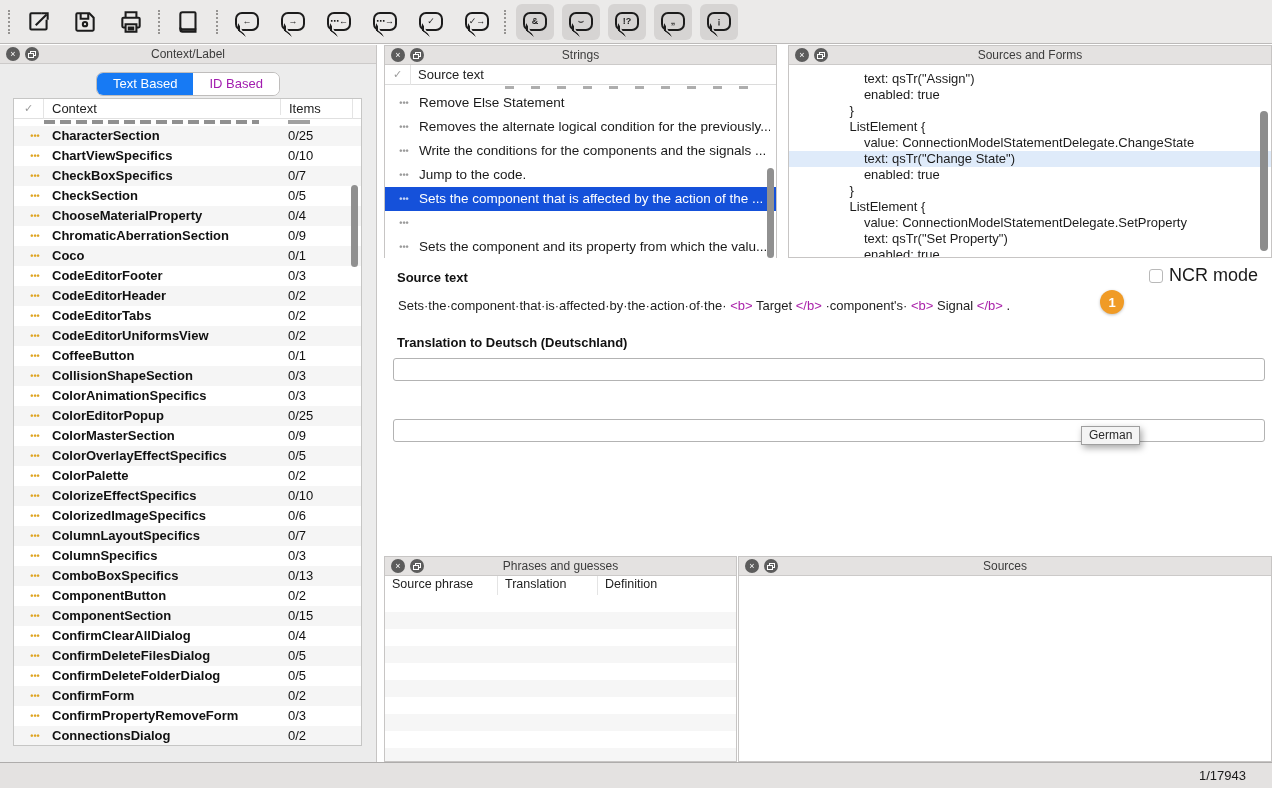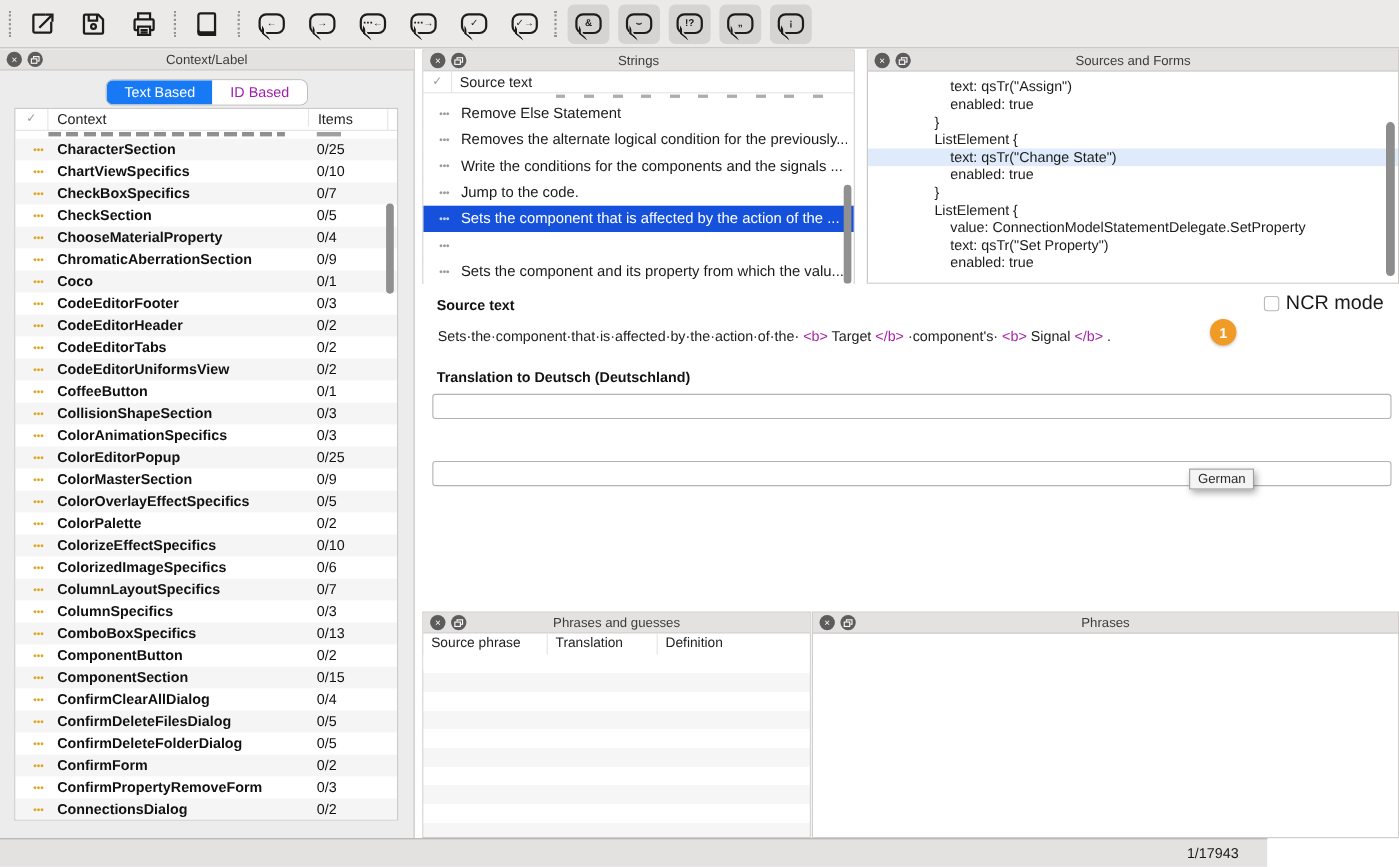--- a/index.html
+++ b/index.html
@@ -117,21 +117,21 @@
   .phr-header .cell:nth-child(1) { width:112px; }
   .phr-header .cell:nth-child(2) { width:100px; border-left:1px solid #e4e4e4; }
   .phr-header .cell:nth-child(3) { flex:1; border-left:1px solid #e4e4e4; }
   .phr-body { position:absolute; left:0; right:0; top:38px; bottom:0;
     background:repeating-linear-gradient(180deg,#fff 0 17px,#f6f6f6 17px 34px); }
 
   #warn-dock { left:738px; top:556px; width:534px; height:206px; }
   .warn-body { position:absolute; inset:20px 0 0 0; background:#fff; }
 
   
-  .statusbar { position:absolute; left:0; top:762px; width:1152px; height:26px; background:#e4e2e1;
+  .statusbar { position:absolute; left:0; top:762px; width:1272px; height:26px; background:#e4e2e1;
     border-top:1px solid #aeacab; font-size:13px; color:#1a1a1a; line-height:25px; text-align:right;
     padding-right:26px; }
 </style>
 </head>
 <body>
 
 <div class="win">
 
   <div class="toolbar">
     <div class="tb-handle"></div>
@@ -541,20 +541,21 @@
     <div class="code">
 
         <div class="code-line">        text: qsTr("Assign")</div>
 
         <div class="code-line">        enabled: true</div>
 
         <div class="code-line">    }</div>
 
         <div class="code-line">    ListElement {</div>
 
+        <div class="code-line">        value: ConnectionModelStatementDelegate.ChangeState</div>
 
         <div class="code-line highlight">        text: qsTr("Change State")</div>
 
         <div class="code-line">        enabled: true</div>
 
         <div class="code-line">    }</div>
 
         <div class="code-line">    ListElement {</div>
 
         <div class="code-line">        value: ConnectionModelStatementDelegate.SetProperty</div>
@@ -630,21 +631,21 @@
     <div class="dock-title">
       <div class="dock-btns">
         <span class="dock-btn">×</span>
         <span class="dock-btn">
             <span class="float-glyph">
               <span class="f"></span>
               <span class="b"></span>
             </span>
           </span>
       </div>
-      <span>Phrases</span>
+      <span>Sources</span>
     </div>
     <div class="warn-body"></div>
   </div>
 
   <div class="statusbar">
     <span>1/17943</span>
   </div>
 
 </div>
 

